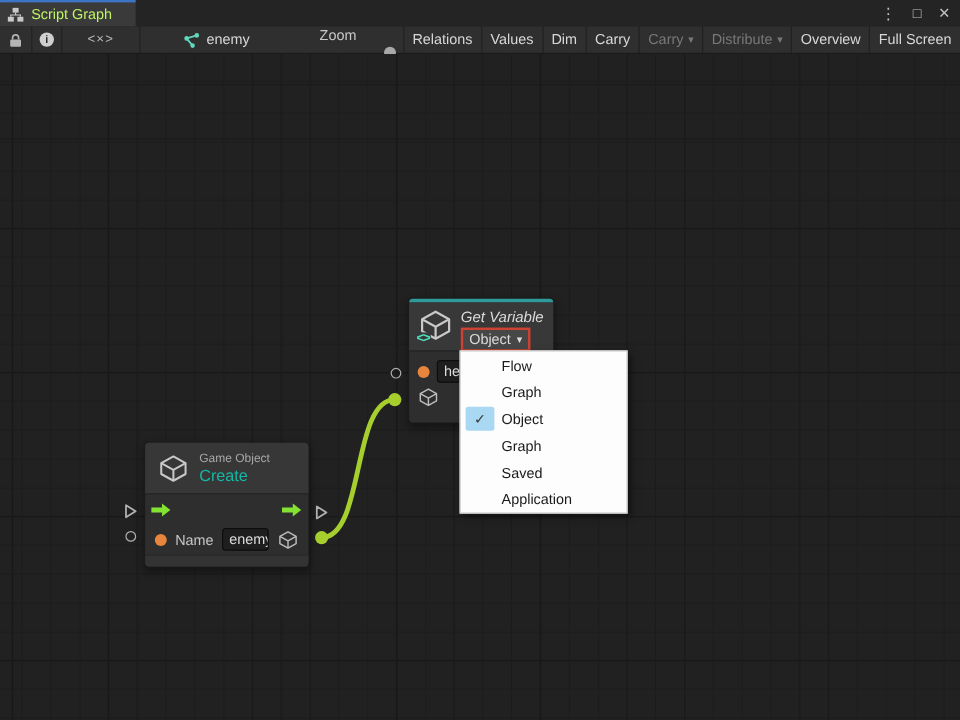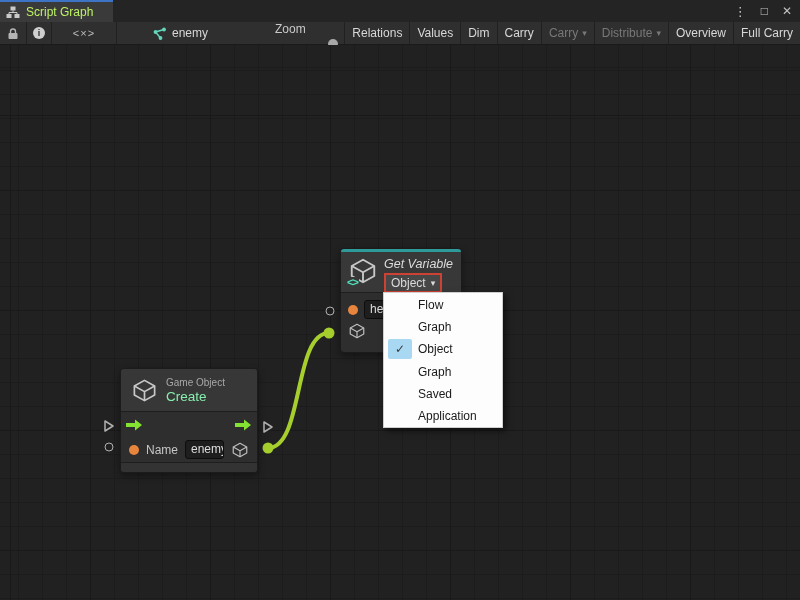--- a/index.html
+++ b/index.html
@@ -63,34 +63,34 @@
               padding:0 5px; height:20px; color:#dcdcdc; font-size:12px; cursor:default; }
   .gv-body { padding:6px 0 0 7px; }
   .gv-row { display:flex; align-items:center; gap:6px; height:21px; }
   .gv-field { width:60px; }
 
   
   .node.create { left:120px; top:323px; width:138px; height:105px; }
   .cr-header { height:43px; background:#373737; display:flex; align-items:center; gap:8px; padding:8px 10px;
                border-bottom:1px solid #1e1e1e; border-radius:3px 3px 0 0; }
   .cr-sub { font-size:10px; color:#a8a8a8; margin-bottom:1px; white-space:nowrap; }
-  .cr-title { font-size:13.5px; color:#86efac; white-space:nowrap; }
+  .cr-title { font-size:13.5px; color:#14b8a6; white-space:nowrap; }
   .cr-flow { height:25px; display:flex; align-items:center; justify-content:space-between; padding:0 5px; }
   .cr-value { height:25px; display:flex; align-items:center; gap:7px; padding:0 8px;justify-content:space-between; }
   .cr-name { font-size:12px; color:#c6c6c6; }
   .cr-field { width:44px; }
   .cr-cube { margin-left:auto; }
   .cr-footer { height:10px; background:#333333; border-top:1px solid #1e1e1e; border-radius:0 0 3px 3px; }
 
   
   .marker { position:absolute; z-index:10; transform:translate(-50%,-50%); }
   .mcircle { width:9px; height:9px; border:1.5px solid #b0b0b0; border-radius:50%; background:transparent; }
 
   
-  .menu { position:absolute; left:383px; top:247px; width:120px; height:136px; background:#fdfdfd;
+  .menu { position:absolute; left:383px; top:247px; width:140px; height:136px; background:#fdfdfd;
           border:1px solid #cfcfcf; box-shadow:3px 3px 6px rgba(0,0,0,.5); z-index:50; padding:1px 0;text-align:right; }
   .mitem { position:relative; height:22.2px; display:flex; align-items:center; padding-left:34px;
            color:#1a1a1a; font-size:12px; cursor:default; }
   .mcheck { position:absolute; left:4px; top:1px; width:24px; height:20px; background:#a8d8f2; border-radius:2px;
             display:flex; align-items:center; justify-content:center; color:#3a3a3a; font-size:12px; }
 
   svg { display:block; }
 </style>
 </head>
 <body>
@@ -168,21 +168,21 @@
       <span class="caret">▾</span>
     </div>
     <div class="tbtn disabled">
       <span>Distribute</span>
       <span class="caret">▾</span>
     </div>
     <div class="tbtn">
         <span>Overview</span>
       </div>
     <div class="tbtn">
-        <span>Full Carry</span>
+        <span>Full Screen</span>
       </div>
   </div>
 
   <div class="canvas">
 
     <svg class="wires">
       <path d="M268,403 C304,403 293,288 329,288" fill="none" stroke="#a6cf2e" stroke-width="4" stroke-linecap="round"></path>
       <circle cx="268" cy="403" r="5.5" fill="#a6cf2e"></circle>
       <circle cx="329" cy="288" r="5.5" fill="#a6cf2e"></circle>
     </svg>

